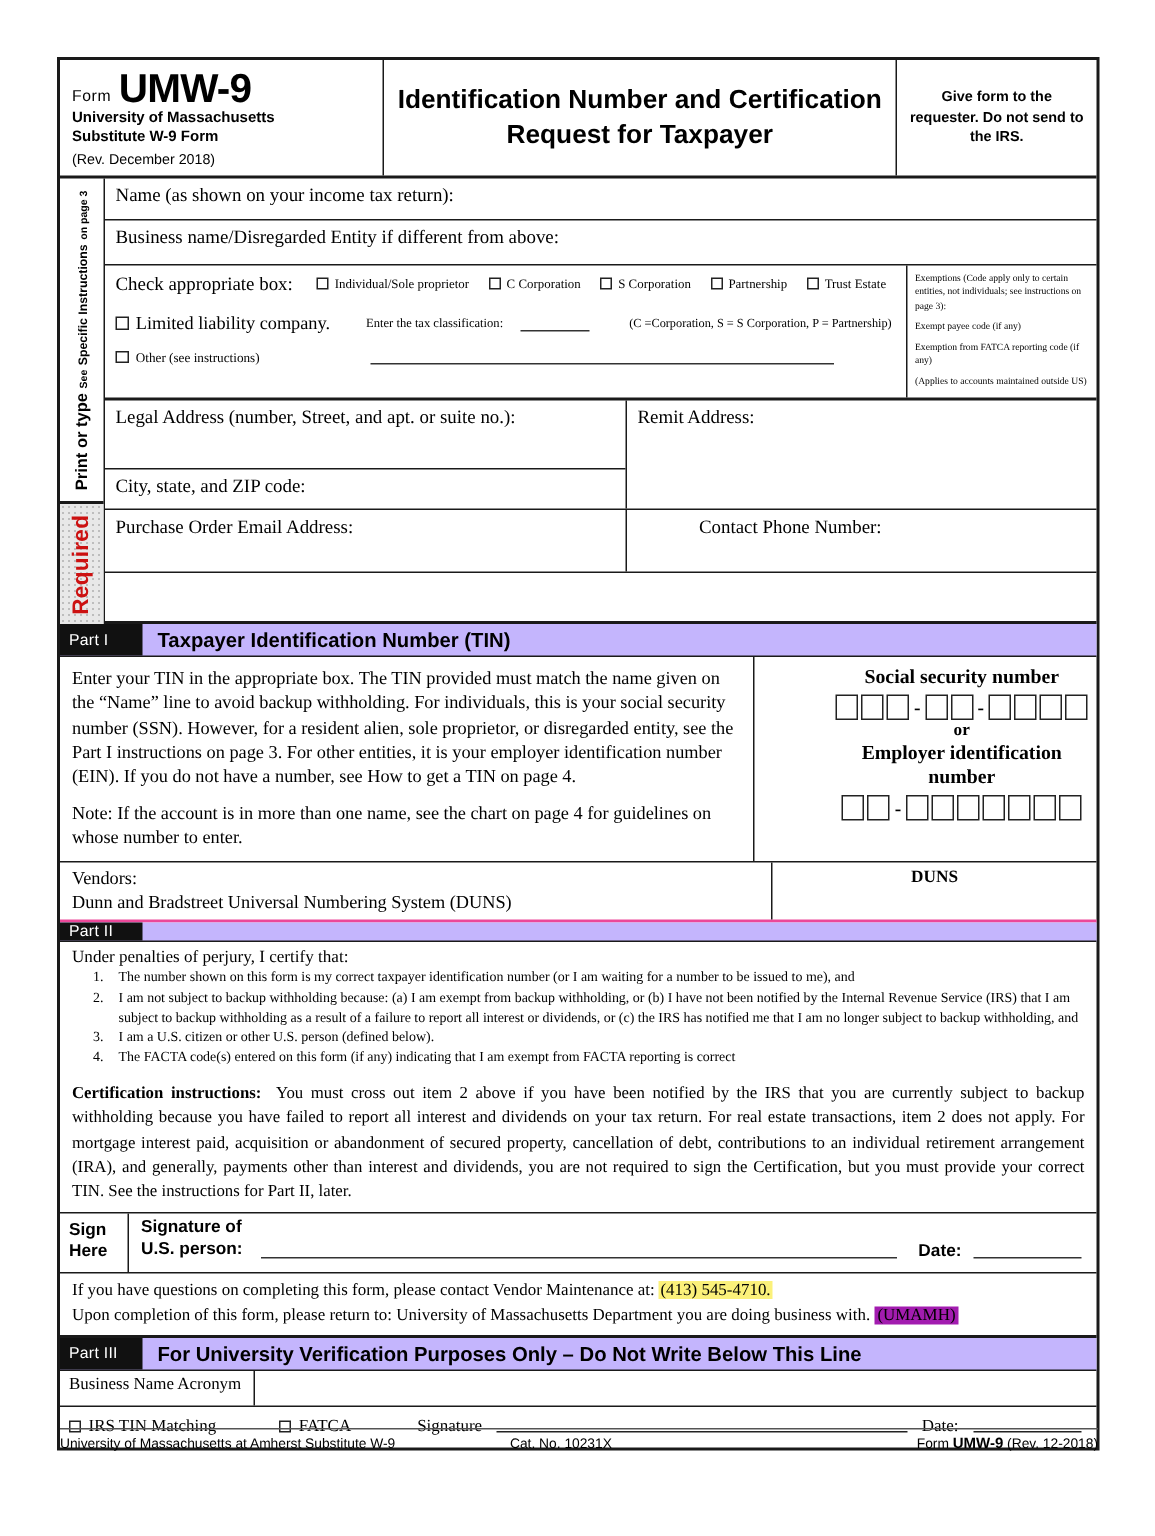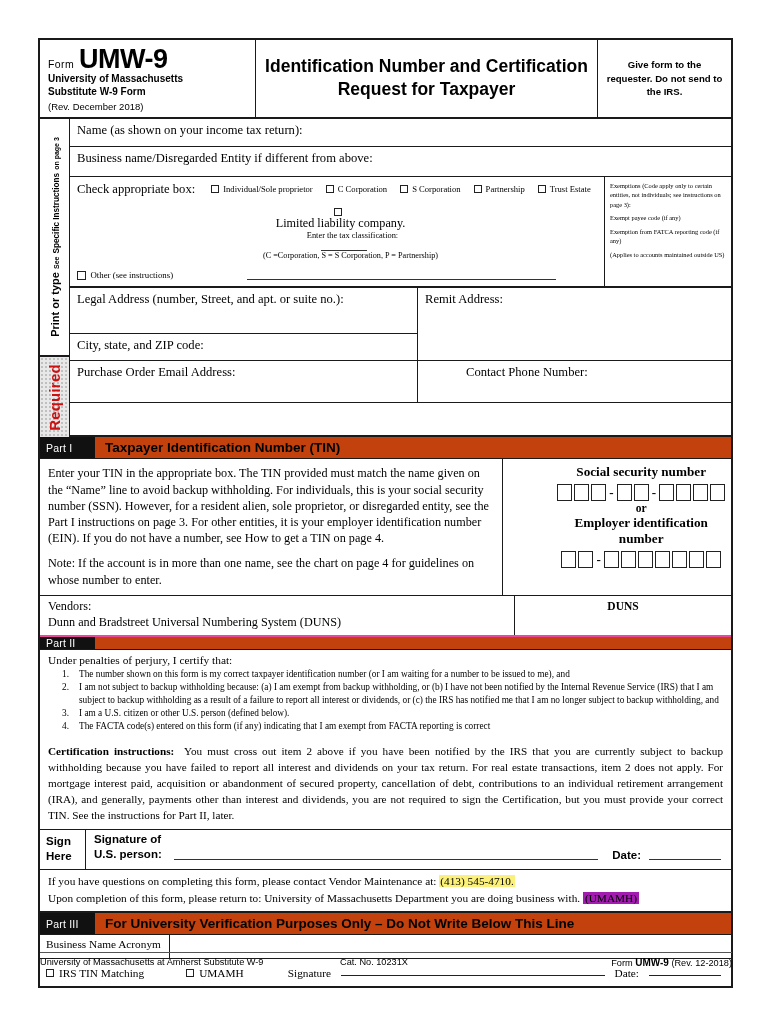--- a/index.html
+++ b/index.html
@@ -60,21 +60,21 @@
   .r-bus  { height: 30px; }
 
   
   .r-check { display: flex; align-items: stretch; border-bottom: 2px solid #1a1a1a; }
   .check-main { flex: 1; padding: 5px 0 6px 7px; border-right: 1.2px solid #1a1a1a; }
   .cb { display: inline-block; width: 8.5px; height: 8.5px; border: 1.1px solid #222; vertical-align: -1px; margin-right: 5px; }
   .cb-line1 { display: flex; align-items: center; white-space: nowrap; }
   .cb-lead { font-size: 12.6px; margin-right: 16px; }
   .cb-opt { font-size: 8.6px; margin-right: 13px; display: inline-flex; align-items: center; }
   .cb-opt .cb { width: 8px; height: 8px; margin-right: 4px; }
-  .cb-line2 { display: flex; align-items: center; margin-top: 11px; white-space: nowrap; flex-direction: column; }
+  .cb-line2 { display: flex; align-items: center; margin-top: 11px; white-space: nowrap; }
   .llc-lbl { font-size: 12.2px; }
   .tc-lbl { font-size: 8.4px; margin-left: 24px; }
   .tc-blank { display: inline-block; width: 46px; border-bottom: 1.1px solid #333; margin: 0 6px 0 12px; height: 11px; }
   .tc-note { font-size: 8.2px; margin-left: 20px; }
   .cb-line3 { display: flex; align-items: center; margin-top: 10px; }
   .other-lbl { font-size: 8.8px; }
   .other-blank { flex: 1; border-bottom: 1.4px solid #333; margin: 0 48px 0 74px; height: 10px; }
 
   .exempt { width: 126px; padding: 4px 4px 2px 5px; font-size: 6.4px; line-height: 1.48; }
   .exempt p { margin: 0 0 4px 0; }
@@ -87,21 +87,21 @@
   .addr-remit { flex: 1; }
 
   
   .r-po { display: flex; border-bottom: 1.5px solid #1a1a1a; height: 42px; }
   .po-left { width: 348px; border-right: 1.2px solid #1a1a1a; }
   .po-right { flex: 1; }
   .po-right .lbl { padding-left: 48px; }
   .r-blank { height: 34px; border-bottom: 2px solid #1a1a1a; }
 
   
-  .partbar { display: flex; align-items: stretch; border-bottom: 1.5px solid #1a1a1a; background: #c2410c; }
+  .partbar { display: flex; align-items: stretch; border-bottom: 1.5px solid #1a1a1a; background: #c4b5fd; }
   .part-tag { width: 55px; background: #111; color: #fff;
     font-family: "Liberation Sans", sans-serif; font-size: 10.5px; font-weight: normal;
     display: flex; align-items: center; padding-left: 6px; letter-spacing: .2px; }
   .part-title { flex: 1; font-family: "Liberation Sans", sans-serif; font-size: 13.5px; font-weight: bold;
     padding: 3px 0 3px 10px; }
 
   
   .p1 { display: flex; align-items: flex-start; border-bottom: 1.2px solid #1a1a1a; gap: 48px; }
   .p1-left { width: 475px; border-right: 1.2px solid #1a1a1a; padding: 6px 10px 7px 8px; }
   .p1-left p { margin: 0; font-size: 12.2px; line-height: 1.33; }
@@ -382,21 +382,21 @@
       <div class="p3-acr-val"></div>
     </div>
     <div class="p3-last">
       <span class="p3-cb">
           <span class="cb"></span>
           <span>IRS TIN Matching</span>
         </span>
       <span class="p3-sp1"></span>
       <span class="p3-cb">
           <span class="cb"></span>
-          <span>UMAMH</span>
+          <span>FATCA</span>
         </span>
       <span class="p3-sig">Signature</span>
       <span class="p3-sigline"></span>
       <span class="p3-date">Date:</span>
       <span class="p3-dline"></span>
     </div>
 
   </div>
 
   <div class="footer">

